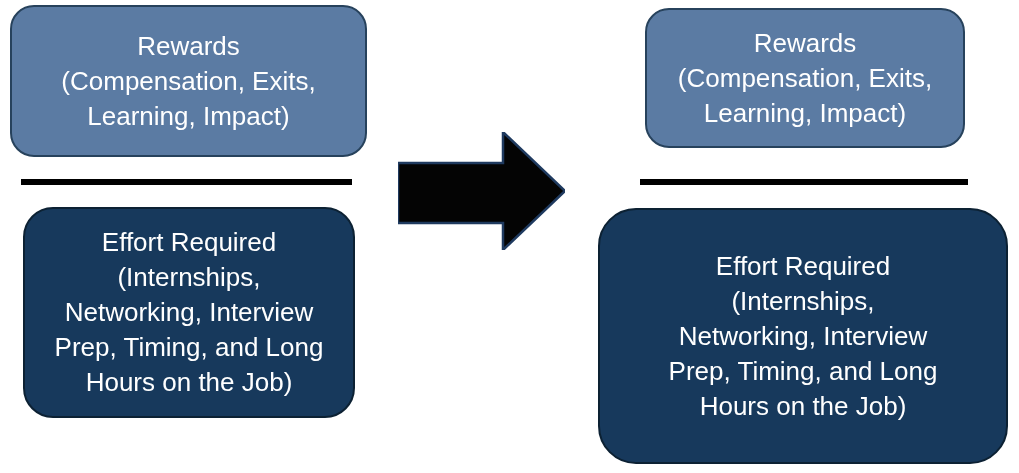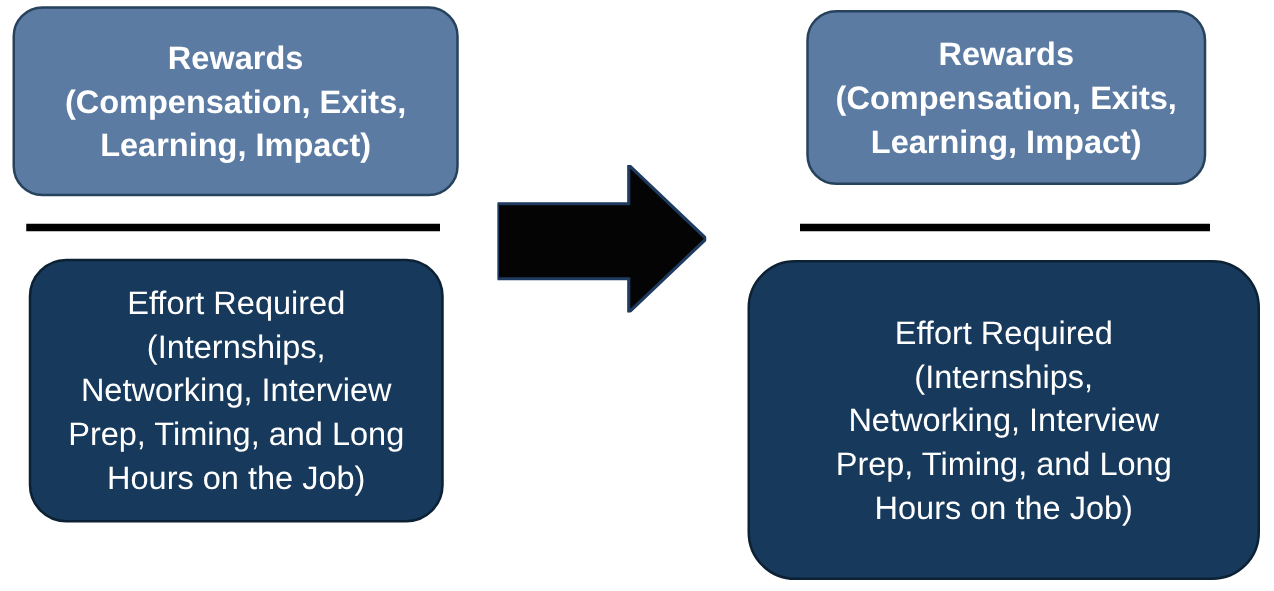--- a/index.html
+++ b/index.html
@@ -31,21 +31,20 @@
     text-align: center;
     color: var(--text);
     font-size: 26px;
     line-height: 35px;
     white-space: pre-line;
   }
   .box-rewards {
     background: var(--rewards-box-fill);
     border: 2px solid var(--rewards-box-border);
     border-radius: 24px;
-    font-weight: bold;
   }
   .box-effort {
     background: var(--effort-box-fill);
     border: 2px solid var(--effort-box-border);
     border-radius: 30px;
   }
   .divider {
     position: absolute;
     height: 6px;
     background: var(--divider);

